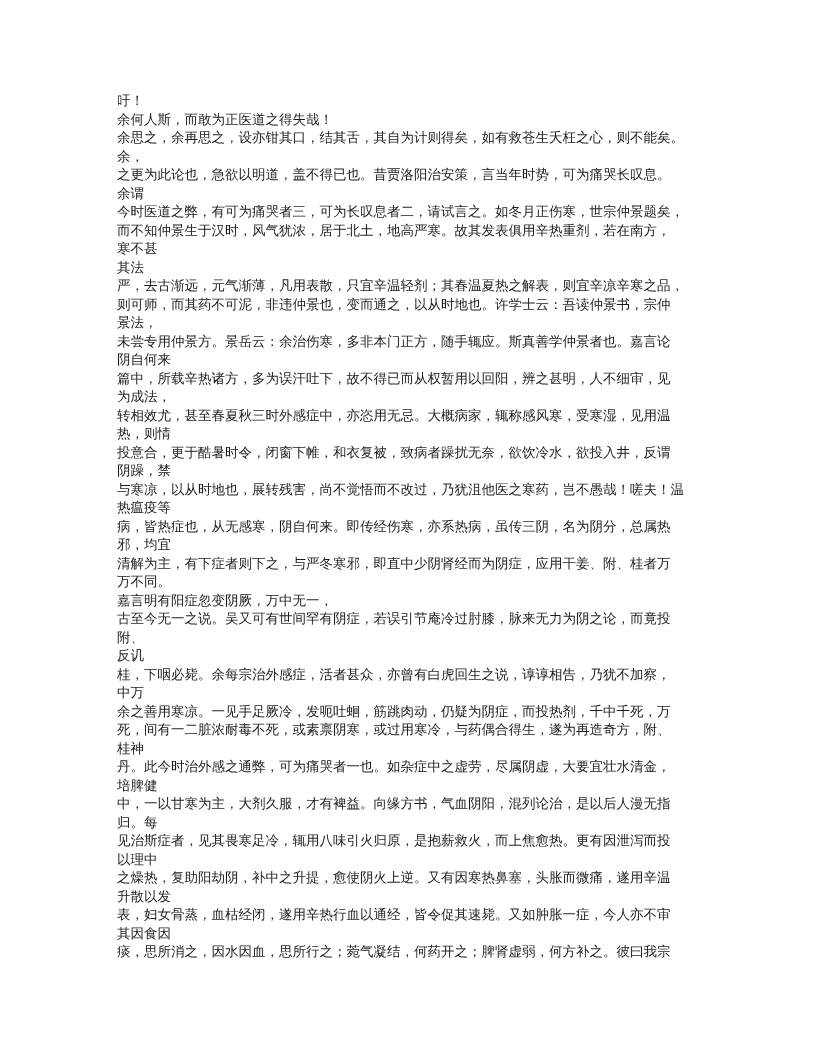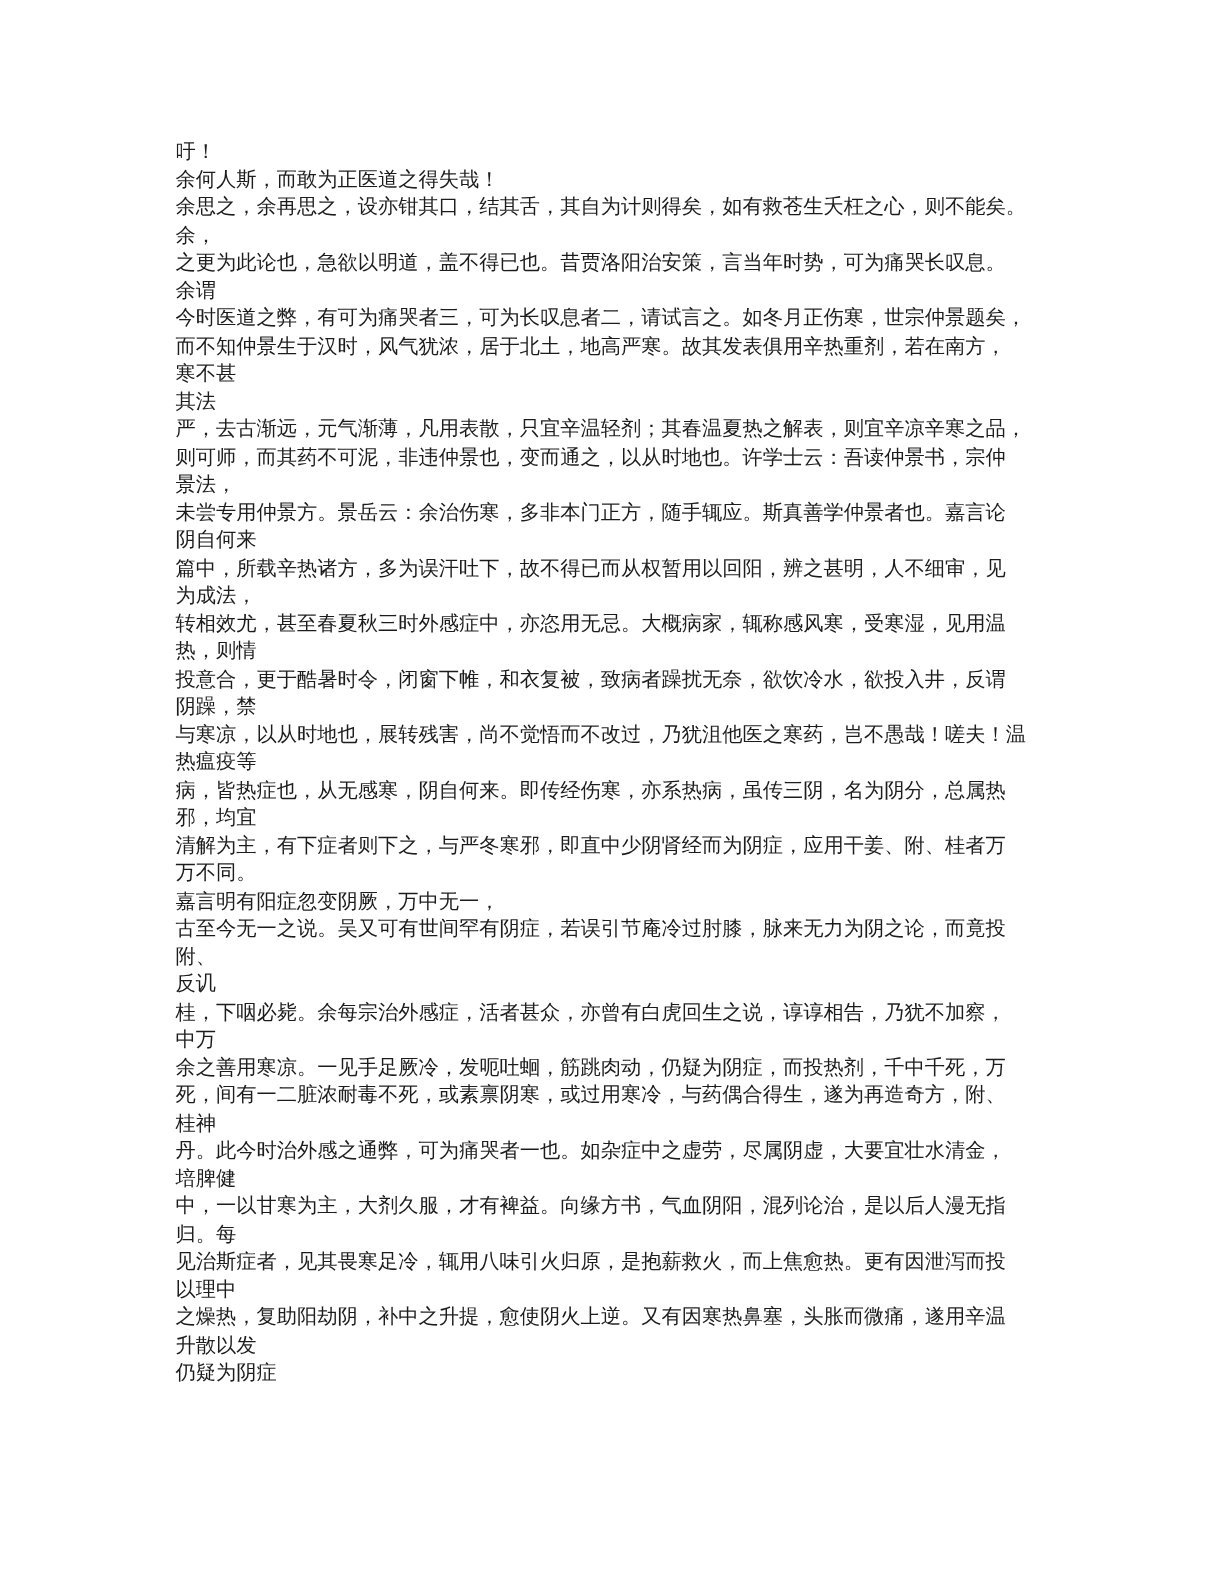--- a/index.html
+++ b/index.html
@@ -77,15 +77,17 @@
       <div class="line">死，间有一二脏浓耐毒不死，或素禀阴寒，或过用寒冷，与药偶合得生，遂为再造奇方，附、</div>
       <div class="line">桂神</div>
       <div class="line">丹。此今时治外感之通弊，可为痛哭者一也。如杂症中之虚劳，尽属阴虚，大要宜壮水清金，</div>
       <div class="line">培脾健</div>
       <div class="line">中，一以甘寒为主，大剂久服，才有裨益。向缘方书，气血阴阳，混列论治，是以后人漫无指</div>
       <div class="line">归。每</div>
       <div class="line">见治斯症者，见其畏寒足冷，辄用八味引火归原，是抱薪救火，而上焦愈热。更有因泄泻而投</div>
       <div class="line">以理中</div>
       <div class="line">之燥热，复助阳劫阴，补中之升提，愈使阴火上逆。又有因寒热鼻塞，头胀而微痛，遂用辛温</div>
       <div class="line">升散以发</div>
-      <div class="line">仍疑为阴症</div>
+      <div class="line">表，妇女骨蒸，血枯经闭，遂用辛热行血以通经，皆令促其速毙。又如肿胀一症，今人亦不审</div>
+      <div class="line">其因食因</div>
+      <div class="line">痰，思所消之，因水因血，思所行之；菀气凝结，何药开之；脾肾虚弱，何方补之。彼曰我宗</div>
     </div>
 </div>
 
 </body></html>

